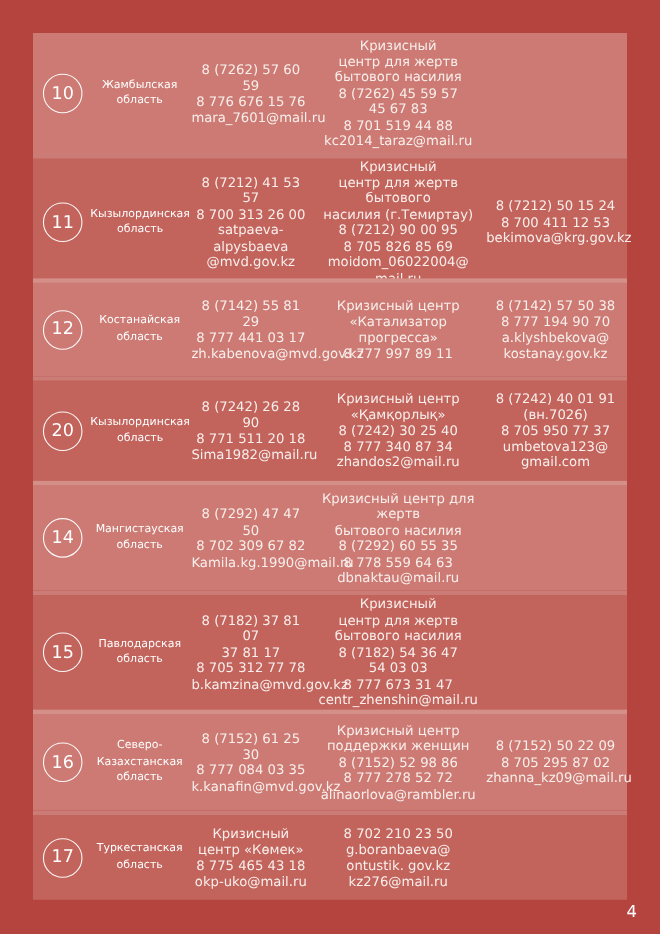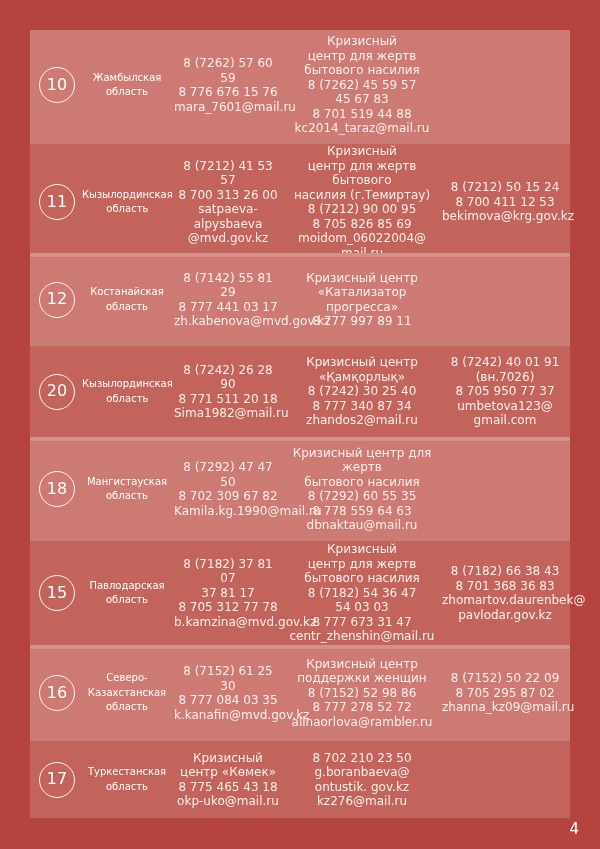--- a/index.html
+++ b/index.html
@@ -140,20 +140,24 @@
         </div>
       <div class="region">Костанайская
 область</div>
     </div>
     <div class="cell">8 (7142) 55 81 29
 8 777 441 03 17
 zh.kabenova@mvd.gov.kz</div>
     <div class="cell">Кризисный центр
 «Катализатор прогресса»
 8 777 997 89 11</div>
+    <div class="cell">8 (7142) 57 50 38
+8 777 194 90 70
+a.klyshbekova@
+kostanay.gov.kz</div>
   </div>
 
   <div class="row">
     <div class="c1">
       <div class="circle">
           <span>20</span>
         </div>
       <div class="region">Кызылординская
 область</div>
     </div>
@@ -168,21 +172,21 @@
     <div class="cell">8 (7242) 40 01 91
 (вн.7026)
 8 705 950 77 37
 umbetova123@
 gmail.com</div>
   </div>
 
   <div class="row">
     <div class="c1">
       <div class="circle">
-          <span>18</span>
+          <span>14</span>
         </div>
       <div class="region">Мангистауская
 область</div>
     </div>
     <div class="cell">8 (7292) 47 47 50
 8 702 309 67 82
 Kamila.kg.1990@mail.ru</div>
     <div class="cell">Кризисный центр для жертв
 бытового насилия
 8 (7292) 60 55 35
@@ -202,24 +206,20 @@
 37 81 17
 8 705 312 77 78
 b.kamzina@mvd.gov.kz</div>
     <div class="cell">Кризисный
 центр для жертв
 бытового насилия
 8 (7182) 54 36 47
 54 03 03
 8 777 673 31 47
 centr_zhenshin@mail.ru</div>
-    <div class="cell">8 (7182) 66 38 43
-8 701 368 36 83
-zhomartov.daurenbek@
-pavlodar.gov.kz</div>
   </div>
 
   <div class="row">
     <div class="c1">
       <div class="circle">
           <span>16</span>
         </div>
       <div class="region">Северо-
 Казахстанская
 область</div>

